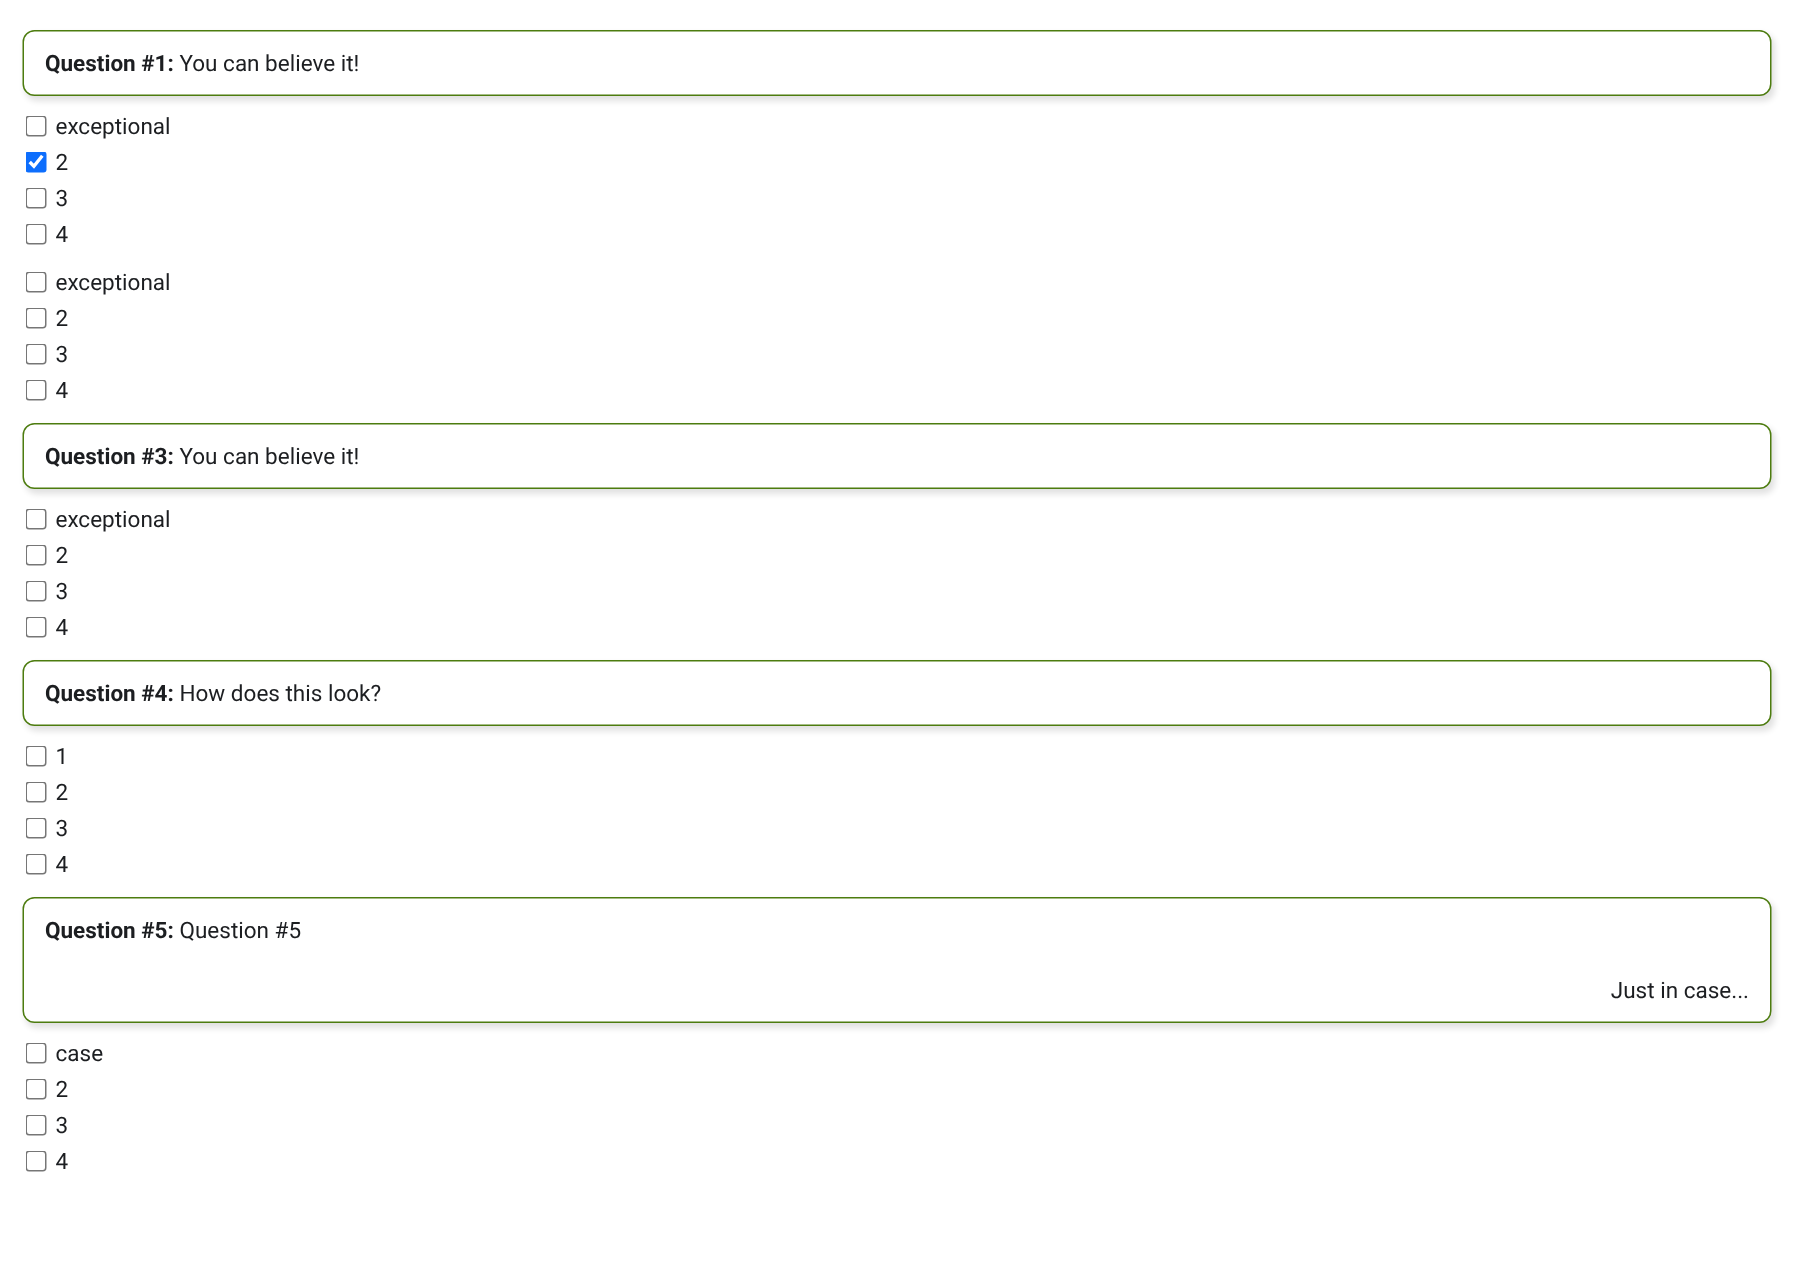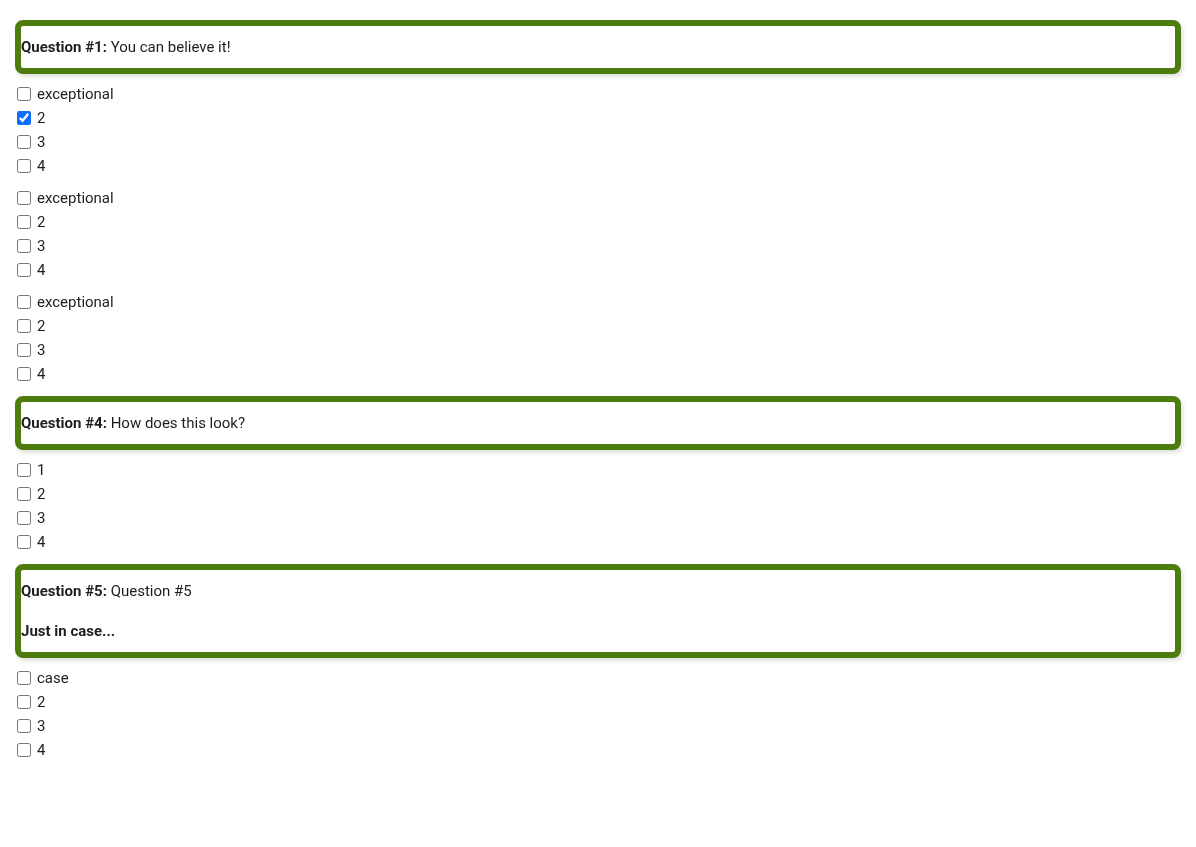--- a/index.html
+++ b/index.html
@@ -4,31 +4,31 @@
 <style>
 * { box-sizing: border-box; margin: 0; padding: 0; }
 body {
   font-family: -apple-system, BlinkMacSystemFont, "Segoe UI", Roboto, Helvetica, Arial, sans-serif;
   font-size: 15px;
   color: #1c1e21;
   padding: 10px 15px;
   background: #fff;
 }
 .question-header {
-  border: 6px solid #4d7c0f;
+  border: 1px solid #4d7c0f;
   border-radius: 8px;
-  padding: 12px 0;
+  padding: 12px 14px;
   margin-top: 10px;
   margin-bottom: 8px;
   box-shadow: 2px 3px 4px rgba(0,0,0,0.12);
   background: #fff;
 }
 .question-header .label { font-weight: 700; }
 .question-header .text { font-weight: 400; }
-.question-header .subtext { font-weight: 700; margin-top: 22px; }
+.question-header .subtext { font-weight: 400; margin-top: 22px; text-align: right; }
 .options { padding-left: 2px; margin-bottom: 8px; }
 .option {
   display: flex;
   align-items: center;
   gap: 6px;
   line-height: 1.6;
 }
 .option input[type="checkbox"] {
   width: 14px;
   height: 14px;
@@ -72,20 +72,23 @@
         <label>2</label>
       </div>
       <div class="option">
         <input type="checkbox" style="">
         <label>3</label>
       </div>
       <div class="option">
         <input type="checkbox" style="">
         <label>4</label>
       </div>
+    </div>
+    <div class="question-header">
+      <div><span class="label">Question #3:</span> <span class="text">You can believe it!</span></div>
     </div>
     <div class="options">
       <div class="option">
         <input type="checkbox" style="">
         <label>exceptional</label>
       </div>
       <div class="option">
         <input type="checkbox" style="">
         <label>2</label>
       </div>

